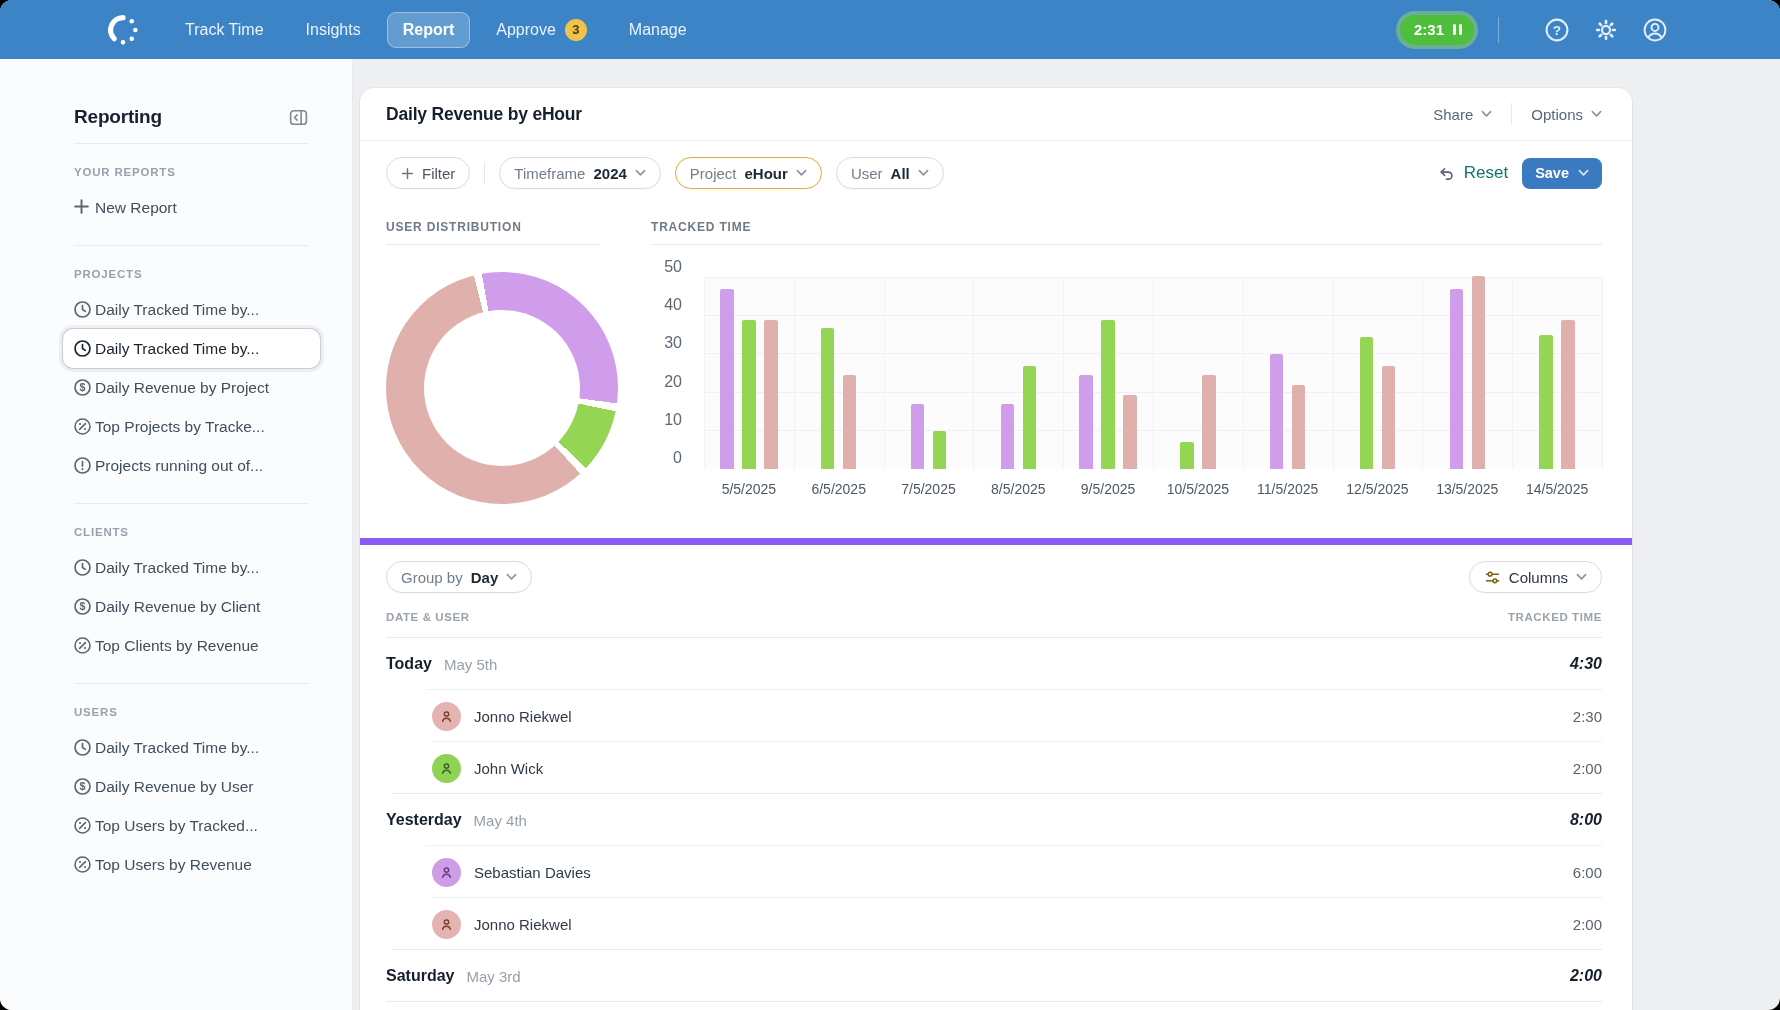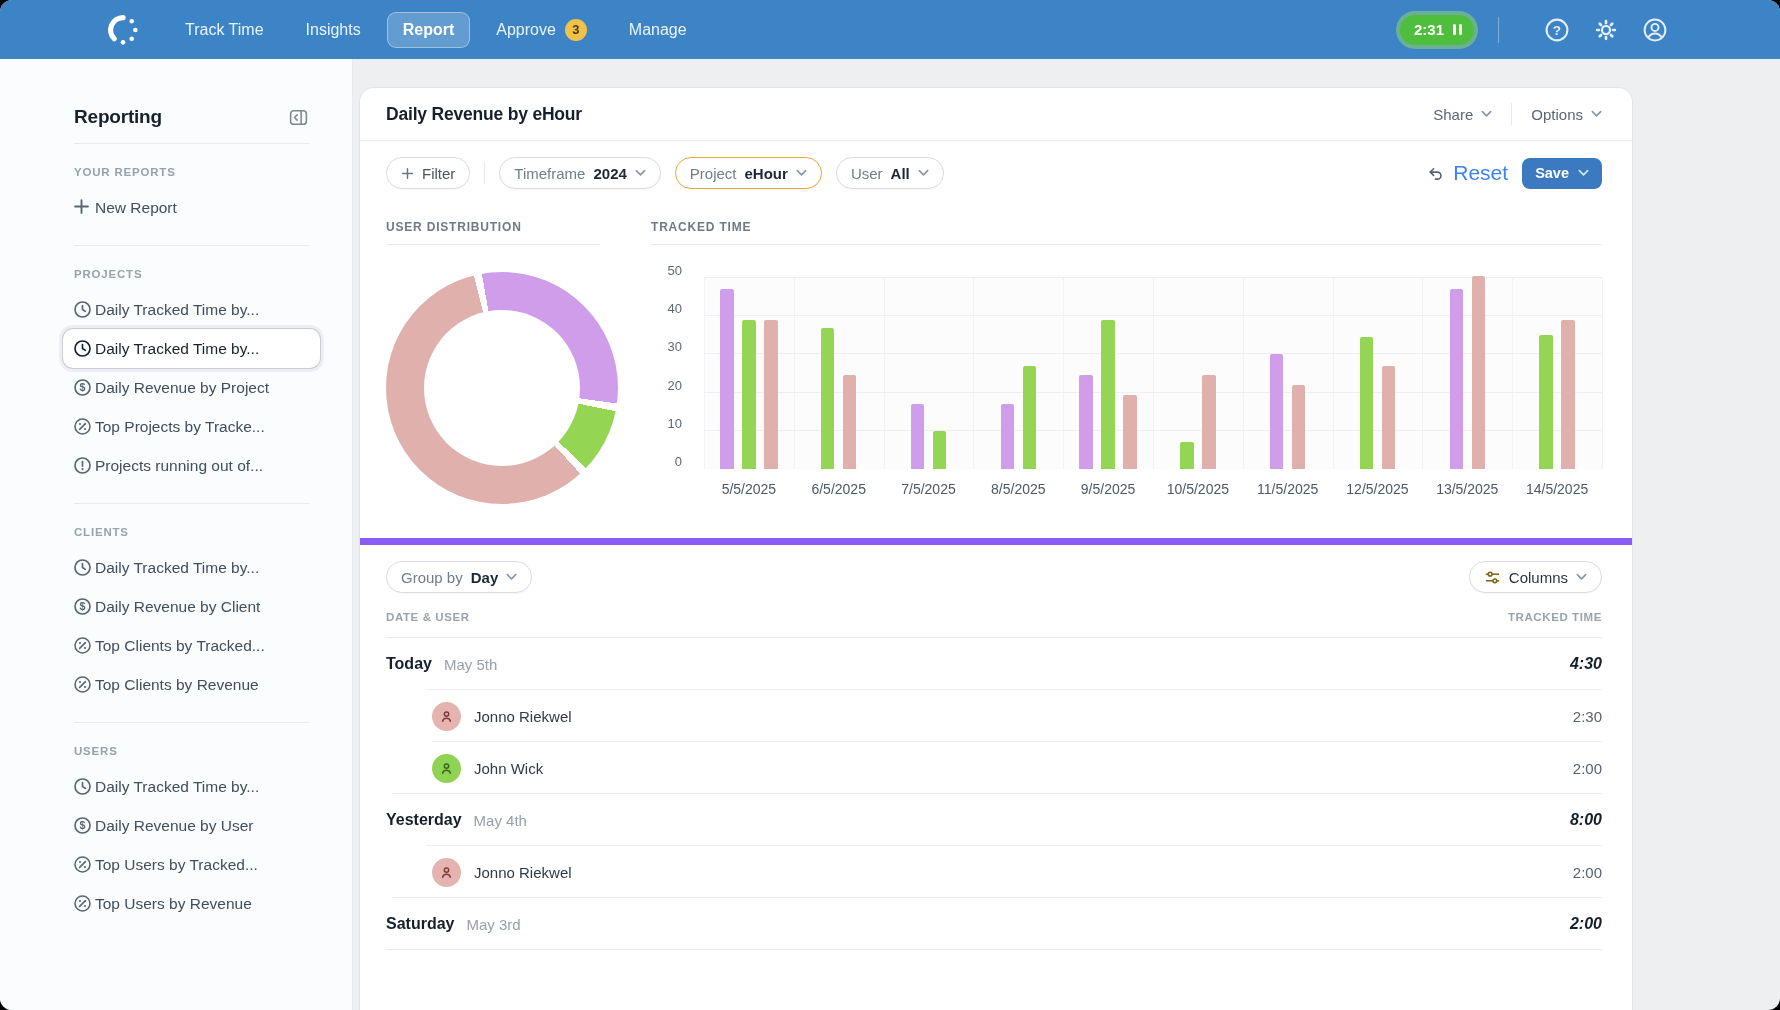--- a/index.html
+++ b/index.html
@@ -49,37 +49,37 @@
 
   
   .filter-row { flex:0 0 auto; padding:16px 30px 15px 26px; display:flex; align-items:center; gap:14px; }
   .pill { height:32px; border:1px solid #d9dde2; background:#fff; border-radius:16px; display:flex; align-items:center; gap:8px; padding:0 14px; font-size:15px; color:#49545f; box-shadow:0 1px 1px rgba(20,30,40,.03); white-space:nowrap; }
   .pill .p-label { color:#717d89; }
   .pill .p-value { color:#1c2834; font-weight:bold; }
   .pill.highlight { border:1.5px solid #e7a83c; }
   .f-vdiv { width:1px; height:22px; background:#e5e8ec; }
   .plus-ic { width:13px; height:13px; color:#6b7682; display:inline-flex; }
   .f-spacer { flex:1 1 auto; }
-  .reset-btn { display:flex; align-items:center; gap:9px; font-size:21px; color:#3b82f6; }
+  .reset-btn { display:flex; align-items:center; gap:9px; font-size:17px; color:#0f766e; }
   .reset-ic { width:17px; height:17px; color:#57626e; display:inline-flex; }
   .save-btn { height:31px; background:#3b7ac0; color:#fff; border-radius:8px; font-size:14.5px; font-weight:bold; display:flex; align-items:center; gap:9px; padding:0 13px; }
   .save-btn .chev { color:#d9e6f4; }
 
   
   .charts { flex:0 0 auto; height:341px; display:flex; padding:16px 30px 0 26px; border-bottom:7px solid #8b5cf6; }
   .panel-label { font-size:12px; font-weight:bold; letter-spacing:.8px; color:#6e7a87; }
   .panel-hr { border-top:1px solid #e7eaee; margin-top:10px; }
   .panel-left { width:238px; flex:0 0 auto; }
   .panel-left .panel-hr { width:214px; }
   .donut { width:232px; height:232px; border-radius:50%; margin-top:27px; position:relative; }
   .donut::after { content:''; position:absolute; left:50%; top:50%; width:156px; height:156px; margin:-78px 0 0 -78px; border-radius:50%; background:#fff; }
   .panel-right { flex:1 1 auto; margin-left:27px; min-width:0; }
   .chart-wrap { display:flex; margin-top:33px; }
   .y-col { width:53px; flex:0 0 auto; position:relative; height:191px; }
-  .y-tick { position:absolute; right:22px; font-size:13px; color:#5d6875; transform:translateY(-50%); }
+  .y-tick { position:absolute; right:22px; font-size:16px; color:#5d6875; transform:translateY(-50%); }
   .plot { flex:1 1 auto; position:relative; height:191px; background:#fcfcfd; }
   .gridline-h { position:absolute; left:0; right:0; height:1px; background:#eef0f3; }
   .gridline-v { position:absolute; top:0; bottom:0; width:1px; background:#f0f2f5; }
   .bar { position:absolute; bottom:0; width:13.5px; border-radius:2px 2px 0 0; }
   .x-labels { display:flex; margin-top:12px; margin-left:53px; }
   .x-label { flex:1 1 0; text-align:center; font-size:14px; color:#4d5863; white-space:nowrap; }
 
   
   .table-toolbar { flex:0 0 auto; padding:16px 30px 0 26px; display:flex; align-items:center; }
   .toolbar-right { margin-left:auto; }
@@ -252,31 +252,20 @@
               <span>Daily Tracked Time by...</span>
             </div>
             <div class="sb-item">
               <span class="sb-ic">
                 <svg viewBox="0 0 16 16" width="19" height="19" fill="none" stroke="currentColor" stroke-width="1.4">
                   <circle cx="8" cy="8" r="6.3"></circle>
                   <text x="8" y="11.2" text-anchor="middle" font-size="9" font-weight="bold" fill="currentColor" stroke="none" font-family="Liberation Sans, sans-serif">$</text>
                 </svg>
               </span>
               <span>Daily Revenue by Client</span>
-            </div>
-            <div class="sb-item">
-              <span class="sb-ic">
-                <svg viewBox="0 0 16 16" width="19" height="19" fill="none" stroke="currentColor" stroke-width="1.3">
-                  <circle cx="8" cy="8" r="6.3"></circle>
-                  <path d="M5.6 10.4 10.4 5.6" stroke-linecap="round"></path>
-                  <circle cx="5.9" cy="5.9" r=".9" fill="currentColor" stroke="none"></circle>
-                  <circle cx="10.1" cy="10.1" r=".9" fill="currentColor" stroke="none"></circle>
-                </svg>
-              </span>
-              <span>Top Clients by Tracked...</span>
             </div>
             <div class="sb-item">
               <span class="sb-ic">
                 <svg viewBox="0 0 16 16" width="19" height="19" fill="none" stroke="currentColor" stroke-width="1.3">
                   <circle cx="8" cy="8" r="6.3"></circle>
                   <path d="M5.6 10.4 10.4 5.6" stroke-linecap="round"></path>
                   <circle cx="5.9" cy="5.9" r=".9" fill="currentColor" stroke="none"></circle>
                   <circle cx="10.1" cy="10.1" r=".9" fill="currentColor" stroke="none"></circle>
                 </svg>
               </span>
@@ -546,20 +535,30 @@
                 </svg>
               </span>
               <span class="m-name">John Wick</span>
               <span class="r-time">2:00</span>
             </div>
             <div class="row group inset-sep">
               <span class="g-title">Yesterday</span>
               <span class="g-date">May 4th</span>
               <span class="r-time">8:00</span>
             </div>
+            <div class="row member inset-sep">
+              <span class="avatar" style="background: rgb(207, 156, 232);">
+                <svg viewBox="0 0 20 20" fill="none" stroke="#6d3a85" stroke-width="1.7">
+                  <circle cx="10" cy="7.2" r="2.6"></circle>
+                  <path d="M5.4 15.6a4.8 4.8 0 0 1 9.2 0" stroke-linecap="round"></path>
+                </svg>
+              </span>
+              <span class="m-name">Sebastian Davies</span>
+              <span class="r-time">6:00</span>
+            </div>
             <div class="row member">
               <span class="avatar" style="background: rgb(229, 180, 177);">
                 <svg viewBox="0 0 20 20" fill="none" stroke="#7d3b38" stroke-width="1.7">
                   <circle cx="10" cy="7.2" r="2.6"></circle>
                   <path d="M5.4 15.6a4.8 4.8 0 0 1 9.2 0" stroke-linecap="round"></path>
                 </svg>
               </span>
               <span class="m-name">Jonno Riekwel</span>
               <span class="r-time">2:00</span>
             </div>

